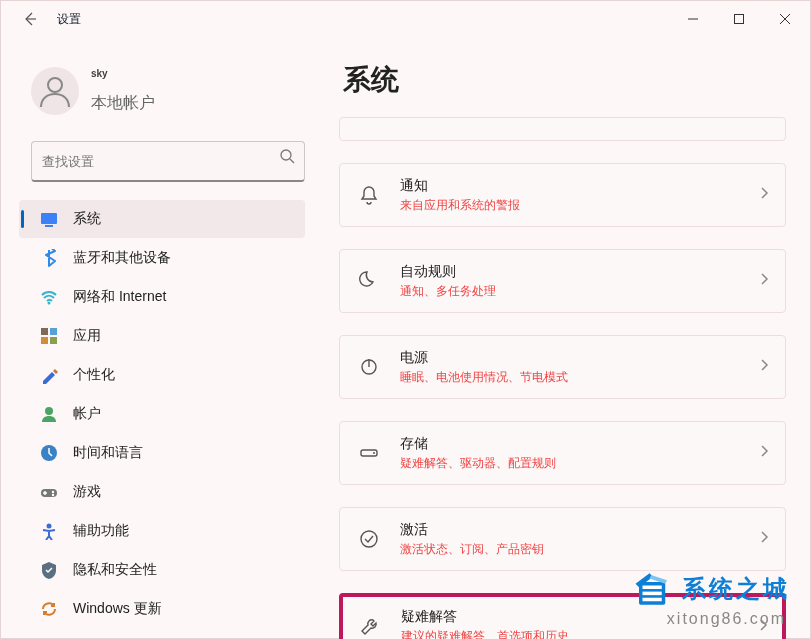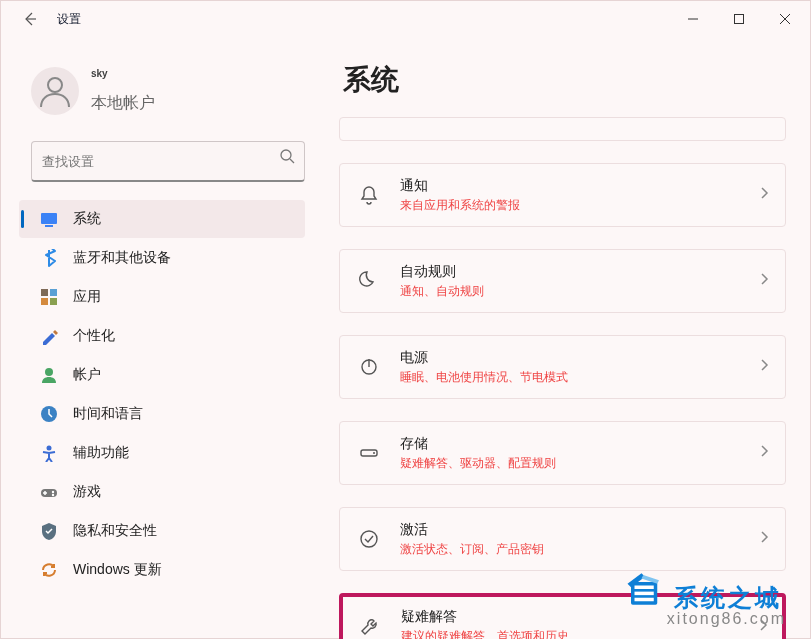--- a/index.html
+++ b/index.html
@@ -30,21 +30,21 @@
     .page-title { font-size:28px; font-weight:600; color:#222; margin-bottom:18px; margin-left:4px; }
     .cards { display:flex; flex-direction:column; gap:22px; }
     .card { display:flex; align-items:center; border:1px solid #ecdedf; background:#fdf8f8; border-radius:4px; padding:12px 16px; cursor:pointer; min-height:64px; }
     .card.slim { min-height:24px; padding:6px 16px; }
     .card.hl { border:4px solid #be185d; padding:11px 14px; }
     .card-ico { width:26px; display:flex; align-items:center; justify-content:center; color:#555; margin-right:18px; }
     .card-txt { flex:1; }
     .card-title { font-size:14px; color:#222; }
     .card-sub { font-size:12px; color:#ef4444; margin-top:2px; }
     .chev { color:#888; }
-    .watermark { position:absolute; right:28px; bottom:28px; display:flex; align-items:flex-end; gap:8px; }
+    .watermark { position:absolute; right:20px; bottom:28px; display:flex; align-items:center; gap:8px; }
     .wm-logo { width:42px; height:42px; }
     .wm-text { font-size:24px; font-weight:700; color:#0e7fd6; letter-spacing:3px; line-height:1; }
     .wm-url { position:absolute; right:24px; bottom:10px; font-size:16px; color:#888; letter-spacing:2px; font-family:Arial; }
   </style>
 </head>
 <body>
 
 <div class="window">
   <div class="titlebar">
     <div class="titlebar-left">
@@ -113,20 +113,29 @@
             <span class="nav-ico">
               <svg width="18" height="18" viewBox="0 0 18 18">
                 <path d="M9 1v16l6-5-9-6 9-4-6-5" stroke="#2e8be6" stroke-width="2" fill="none" stroke-linejoin="round"></path>
               </svg>
             </span>
             <span class="nav-label">蓝牙和其他设备</span>
           </div>
           <div class="nav-item">
             <span class="nav-ico">
               <svg width="18" height="18" viewBox="0 0 18 18">
+                <path d="M2 7c4-4 10-4 14 0M4 10c3-3 7-3 10 0M7 13c1.5-1.5 3.5-1.5 5 0" stroke="#36b3cf" stroke-width="2" fill="none"></path>
+                <circle cx="9" cy="15" r="1.5" fill="#36b3cf"></circle>
+              </svg>
+            </span>
+            <span class="nav-label">网络和 Internet</span>
+          </div>
+          <div class="nav-item">
+            <span class="nav-ico">
+              <svg width="18" height="18" viewBox="0 0 18 18">
                 <rect x="1" y="1" width="7" height="7" fill="#7e6a57"></rect>
                 <rect x="10" y="1" width="7" height="7" fill="#5aa0d4"></rect>
                 <rect x="1" y="10" width="7" height="7" fill="#d48a3e"></rect>
                 <rect x="10" y="10" width="7" height="7" fill="#8aa050"></rect>
               </svg>
             </span>
             <span class="nav-label">应用</span>
           </div>
           <div class="nav-item">
             <span class="nav-ico">
@@ -151,36 +160,36 @@
               <svg width="18" height="18" viewBox="0 0 18 18">
                 <circle cx="9" cy="9" r="8" fill="#3b82c4"></circle>
                 <path d="M9 4v5l3 3" stroke="#fff" stroke-width="1.5" fill="none"></path>
               </svg>
             </span>
             <span class="nav-label">时间和语言</span>
           </div>
           <div class="nav-item">
             <span class="nav-ico">
               <svg width="18" height="18" viewBox="0 0 18 18">
-                <circle cx="9" cy="4" r="2.5" fill="#3b6cd4"></circle>
-                <path d="M3 8l6 1 6-1M9 9v5l-3 4M9 14l3 4" stroke="#3b6cd4" stroke-width="2" fill="none"></path>
-              </svg>
-            </span>
-            <span class="nav-label">辅助功能</span>
-          </div>
-          <div class="nav-item">
-            <span class="nav-ico">
-              <svg width="18" height="18" viewBox="0 0 18 18">
                 <rect x="1" y="6" width="16" height="8" rx="4" fill="#777"></rect>
                 <circle cx="13" cy="9" r="1.2" fill="#fff"></circle>
                 <circle cx="13" cy="12" r="1.2" fill="#fff"></circle>
                 <path d="M5 8v4M3 10h4" stroke="#fff" stroke-width="1.5"></path>
               </svg>
             </span>
             <span class="nav-label">游戏</span>
+          </div>
+          <div class="nav-item">
+            <span class="nav-ico">
+              <svg width="18" height="18" viewBox="0 0 18 18">
+                <circle cx="9" cy="4" r="2.5" fill="#3b6cd4"></circle>
+                <path d="M3 8l6 1 6-1M9 9v5l-3 4M9 14l3 4" stroke="#3b6cd4" stroke-width="2" fill="none"></path>
+              </svg>
+            </span>
+            <span class="nav-label">辅助功能</span>
           </div>
           <div class="nav-item">
             <span class="nav-ico">
               <svg width="18" height="18" viewBox="0 0 18 18">
                 <path d="M9 1l7 3v5c0 5-3 8-7 9-4-1-7-4-7-9V4l7-3z" fill="#5a7080"></path>
                 <path d="M6 9l2 2 4-4" stroke="#fff" stroke-width="1.5" fill="none"></path>
               </svg>
             </span>
             <span class="nav-label">隐私和安全性</span>
           </div>
@@ -216,21 +225,21 @@
               </svg></span>
           </div>
           <div class="card">
             <span class="card-ico">
               <svg width="22" height="22" viewBox="0 0 22 22">
                 <path d="M15 12A7 7 0 0 1 9 2a7 7 0 1 0 6 10z" stroke="#555" stroke-width="1.4" fill="none"></path>
               </svg>
             </span>
     <div class="card-txt">
       <div class="card-title">自动规则</div>
-      <div class="card-sub">通知、自动规则</div>
+      <div class="card-sub">通知、多任务处理</div>
     </div>
     <span class="chev"><svg width="10" height="14" viewBox="0 0 10 14">
                 <path d="M3 2l5 5-5 5" stroke="#888" stroke-width="1.5" fill="none"></path>
               </svg></span>
           </div>
           <div class="card">
             <span class="card-ico">
               <svg width="22" height="22" viewBox="0 0 22 22">
                 <circle cx="11" cy="11" r="7" stroke="#555" stroke-width="1.4" fill="none"></circle>
                 <line x1="11" y1="3" x2="11" y2="11" stroke="#555" stroke-width="1.4"></line>

